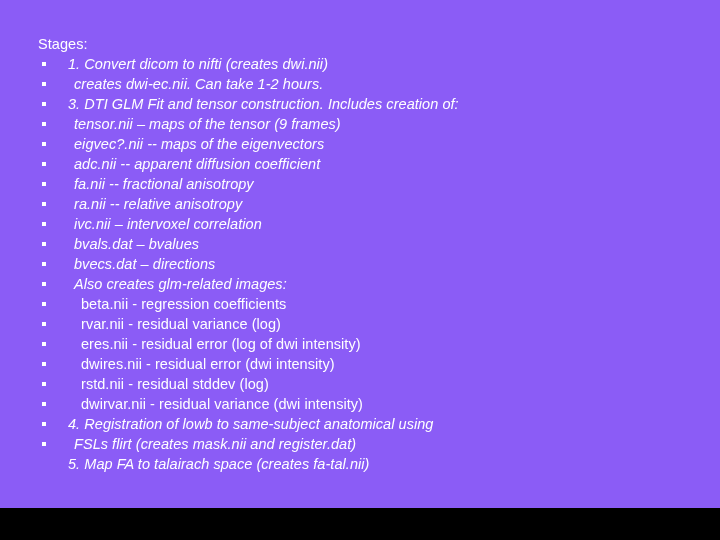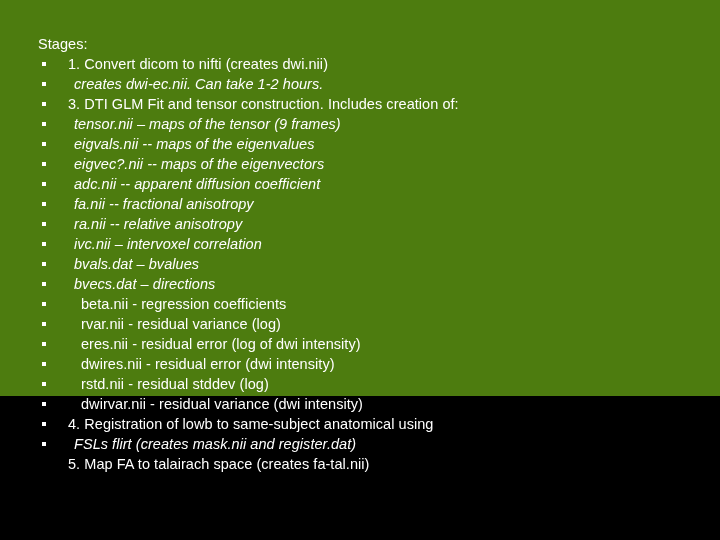--- a/index.html
+++ b/index.html
@@ -11,22 +11,22 @@
   body {
     width: 720px;
     height: 540px;
     overflow: hidden;
     font-family: "Liberation Sans", sans-serif;
     color: #ffffff;
   }
   .slide {
     position: relative;
     width: 720px;
-    height: 396px;
-    background: #4d7c0f;
+    height: 508px;
+    background: #8b5cf6;
   }
   .content {
     position: absolute;
     left: 38px;
     top: 34px;
     width: 660px;
   }
   .title-line {
     font-size: 14.5px;
     line-height: 20px;
@@ -54,43 +54,43 @@
     top: 8px;
     width: 4px;
     height: 4px;
     background: #ffffff;
     display: block;
   }
   ul.bullets li .bullet-text {
     display: block;
   }
   
-  li.lvl1 .bullet-text { padding-left: 30px; }
+  li.lvl1 .bullet-text { padding-left: 30px; font-style: italic; }
   li.lvl2 .bullet-text { padding-left: 36px; font-style: italic; }
   li.lvl3 .bullet-text { padding-left: 43px; }
 </style>
 </head>
 <body>
 
 <div class="slide">
   <div class="content">
     <div class="title-line">Stages:</div>
     <ul class="bullets">
         <li class="lvl1"><span class="bullet-mark"></span><span class="bullet-text">1. Convert dicom to nifti (creates dwi.nii)</span></li>
         <li class="lvl2"><span class="bullet-mark"></span><span class="bullet-text">creates dwi-ec.nii. Can take 1-2 hours.</span></li>
         <li class="lvl1"><span class="bullet-mark"></span><span class="bullet-text">3. DTI GLM Fit and tensor construction. Includes creation of:</span></li>
         <li class="lvl2"><span class="bullet-mark"></span><span class="bullet-text">tensor.nii – maps of the tensor (9 frames)</span></li>
-        <li class="lvl2"><span class="bullet-mark"></span><span class="bullet-text">eigvals.nii -- maps of the eigenvalues</span></li>
         <li class="lvl2"><span class="bullet-mark"></span><span class="bullet-text">eigvec?.nii -- maps of the eigenvectors</span></li>
         <li class="lvl2"><span class="bullet-mark"></span><span class="bullet-text">adc.nii -- apparent diffusion coefficient</span></li>
         <li class="lvl2"><span class="bullet-mark"></span><span class="bullet-text">fa.nii -- fractional anisotropy</span></li>
         <li class="lvl2"><span class="bullet-mark"></span><span class="bullet-text">ra.nii -- relative anisotropy</span></li>
         <li class="lvl2"><span class="bullet-mark"></span><span class="bullet-text">ivc.nii – intervoxel correlation</span></li>
         <li class="lvl2"><span class="bullet-mark"></span><span class="bullet-text">bvals.dat – bvalues</span></li>
         <li class="lvl2"><span class="bullet-mark"></span><span class="bullet-text">bvecs.dat – directions</span></li>
+        <li class="lvl2"><span class="bullet-mark"></span><span class="bullet-text">Also creates glm-related images:</span></li>
         <li class="lvl3"><span class="bullet-mark"></span><span class="bullet-text">beta.nii - regression coefficients</span></li>
         <li class="lvl3"><span class="bullet-mark"></span><span class="bullet-text">rvar.nii - residual variance (log)</span></li>
         <li class="lvl3"><span class="bullet-mark"></span><span class="bullet-text">eres.nii - residual error (log of dwi intensity)</span></li>
         <li class="lvl3"><span class="bullet-mark"></span><span class="bullet-text">dwires.nii - residual error (dwi intensity)</span></li>
         <li class="lvl3"><span class="bullet-mark"></span><span class="bullet-text">rstd.nii - residual stddev (log)</span></li>
         <li class="lvl3"><span class="bullet-mark"></span><span class="bullet-text">dwirvar.nii - residual variance (dwi intensity)</span></li>
         <li class="lvl1"><span class="bullet-mark"></span><span class="bullet-text">4. Registration of lowb to same-subject anatomical using</span></li>
         <li class="lvl2"><span class="bullet-mark"></span><span class="bullet-text">FSLs flirt (creates mask.nii and register.dat)</span></li>
         <li class="lvl1"><span class="bullet-text">5. Map FA to talairach space (creates fa-tal.nii)</span></li>
       </ul>

